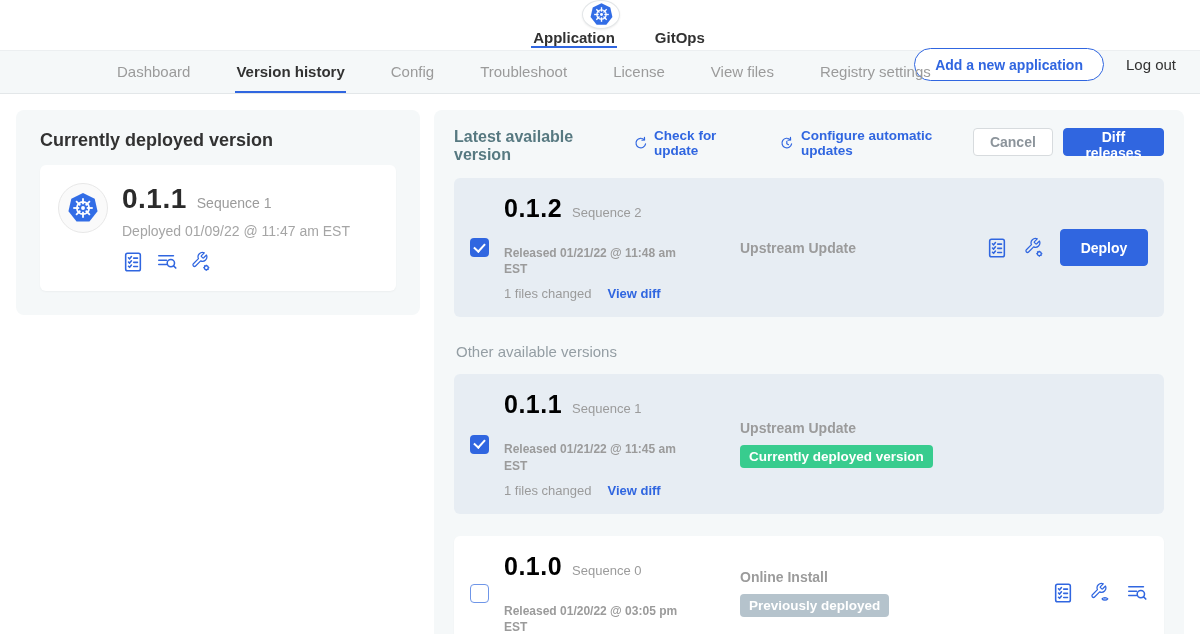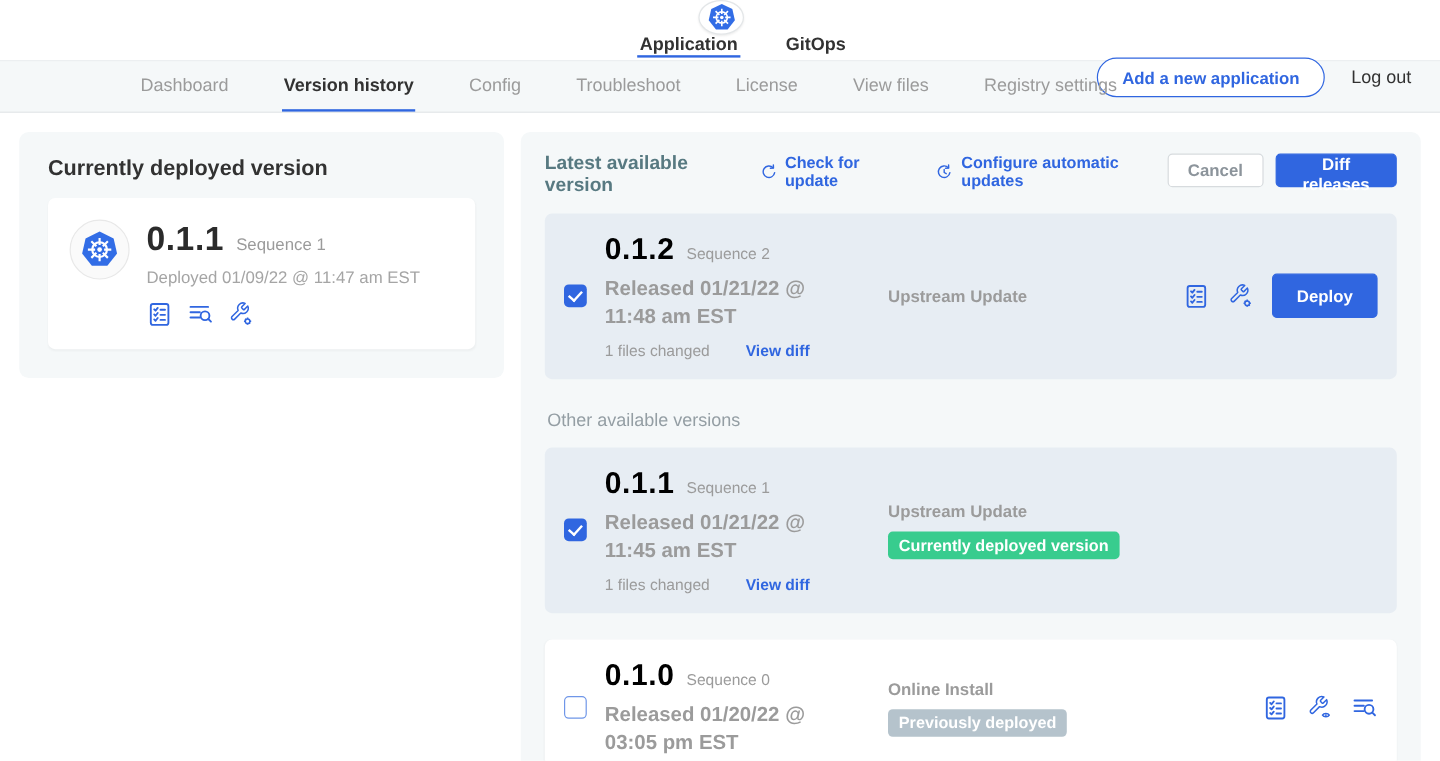--- a/index.html
+++ b/index.html
@@ -68,22 +68,22 @@
   .chk-col { width:34px; display:flex; align-items:center; flex:none; }
   .checkbox { width:19px; height:19px; border-radius:4px; cursor:pointer; position:relative; }
   .checkbox.checked { background:#3066e0; }
   .checkbox.checked::after { content:""; position:absolute; left:6px; top:2.5px; width:5px; height:9px;
     border:solid #fff; border-width:0 2px 2px 0; transform:rotate(42deg); }
   .checkbox.unchecked { background:#fff; border:1.5px solid #6f96e8; }
   .info-col { width:212px; flex:none; }
   .vnum-line { display:flex; align-items:baseline; gap:10px; }
   .vnum { font-size:25px; font-weight:700; color:#000000; letter-spacing:.5px; }
   .vseq { font-size:13px; color:#9b9b9b; }
-  .released { margin-top:7px; font-size:17px; font-weight:700; color:#9b9b9b; max-width:198px; line-height:1.35; }
-  .files-line { margin-top:9px; display:flex; gap:30px; align-items:baseline; font-size:13px; }
+  .released { margin-top:22px; font-size:12px; font-weight:700; color:#9b9b9b; max-width:198px; line-height:1.35; }
+  .files-line { margin-top:9px; display:flex; gap:16px; align-items:baseline; font-size:13px; }
   .files-changed { color:#9b9b9b; }
   .view-diff { color:#3066e0; font-weight:700; cursor:pointer; }
   .mid-col { flex:1; margin-left:24px; display:flex; flex-direction:column; justify-content:center; gap:9px; }
   .source { font-size:14px; font-weight:700; color:#9b9b9b; }
   .badge { align-self:flex-start; font-size:13.5px; font-weight:700; color:#fff; border-radius:4px; padding:4px 9px; }
   .badge.green { background:#38cc8e; }
   .badge.gray { background:#b5c3cc; }
   .right-col { display:flex; align-items:center; gap:15px; flex:none; }
   .right-col .btn { min-width:88px; height:37px; }
 

